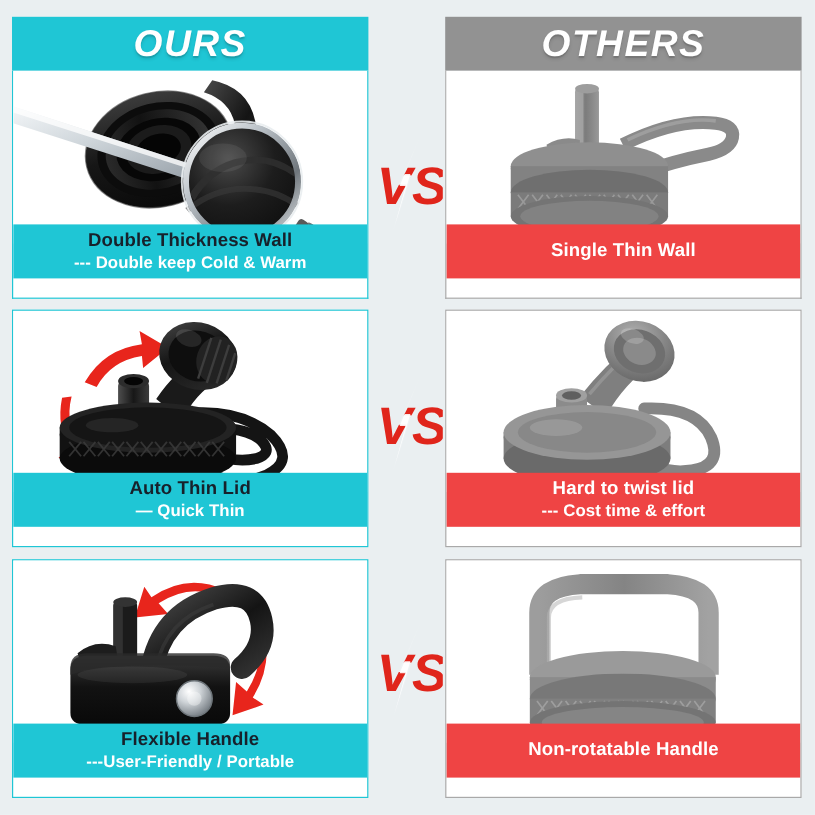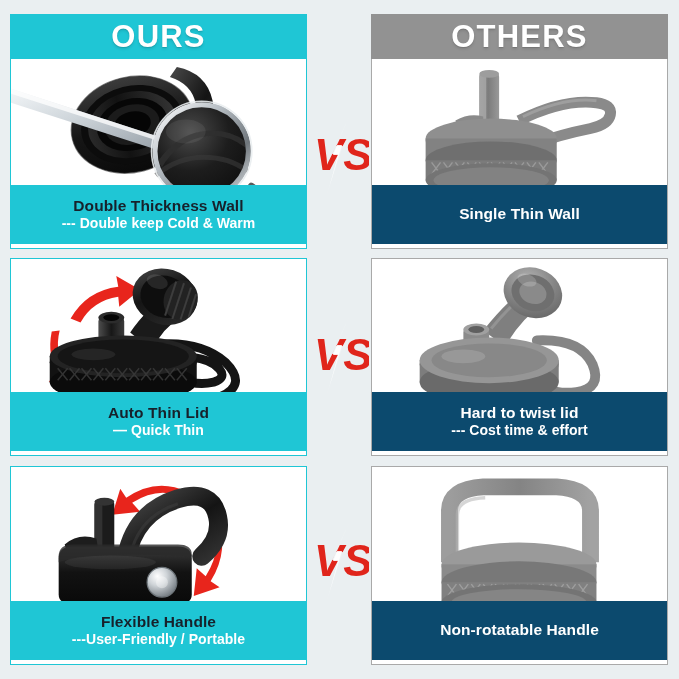--- a/index.html
+++ b/index.html
@@ -43,20 +43,21 @@
     display: flex;
     align-items: center;
     justify-content: center;
     box-sizing: border-box;
   }
   .banner-ours   { background: #1fc6d5; }
   .banner-others { background: #929292; text-align: center; }
   .banner-text {
     font-size: 31px;
     font-weight: bold;
+    font-style: italic;
     color: #ffffff;
     letter-spacing: 1.2px;
     text-shadow: 0 1px 0 rgba(0,0,0,0.10), 0 2px 3px rgba(0,0,0,0.12);
   }
 
   
   .panel {
     position: absolute;
     left: 0;
     width: 297px;
@@ -80,32 +81,32 @@
     background: #ffffff;
     overflow: hidden;
   }
   .panel-r1 .stage { height: calc(100% - 45px); }
   .panel-r3 .stage { height: calc(100% - 45px); }
 
   
   .caption {
     position: absolute;
     left: 0;
-    bottom: 4px;
+    bottom: 16px;
     width: 100%;
-    height: 59px;
+    height: 45px;
     box-sizing: border-box;
     display: flex;
     flex-direction: column;
     align-items: center;
     justify-content: center;
     line-height: 1.06;
   }
   .cap-ours   { background: #1fc6d5; }
-  .cap-others { background: #0c4a6e; }
+  .cap-others { background: #ef4444; }
 
   .cap-title {
     font-size: 15.5px;
     font-weight: bold;
     color: #17212b;
     letter-spacing: 0.1px;
   }
   .cap-others .cap-title { color: #ffffff; }
   .cap-sub {
     font-size: 14px;

